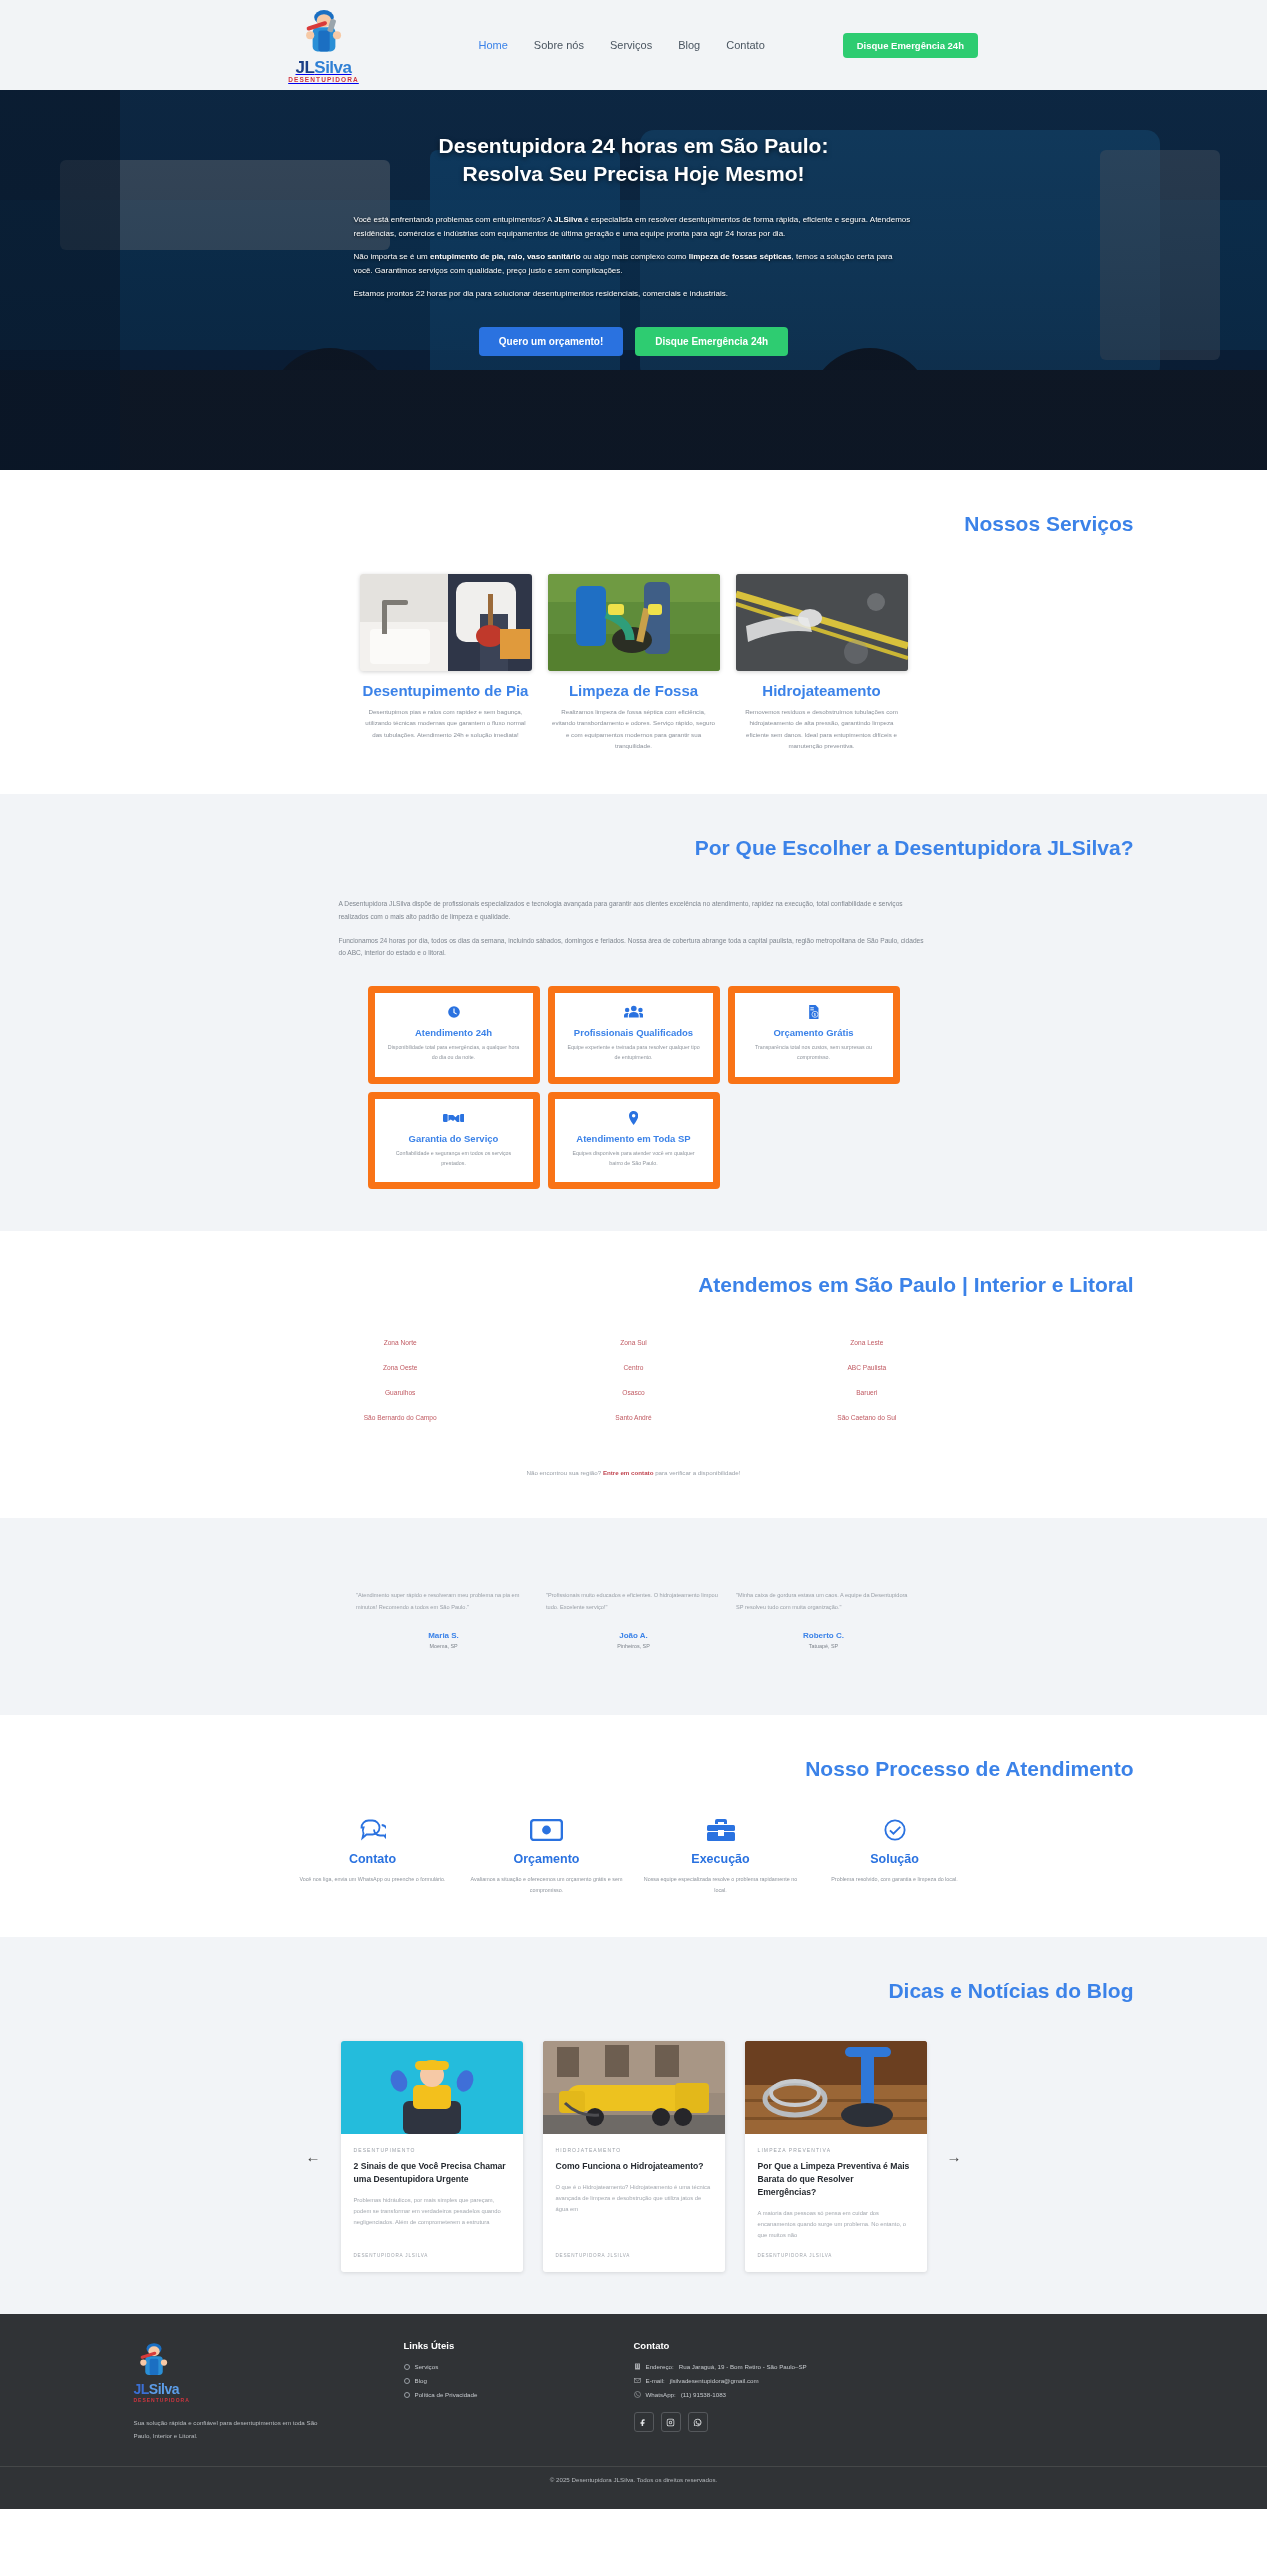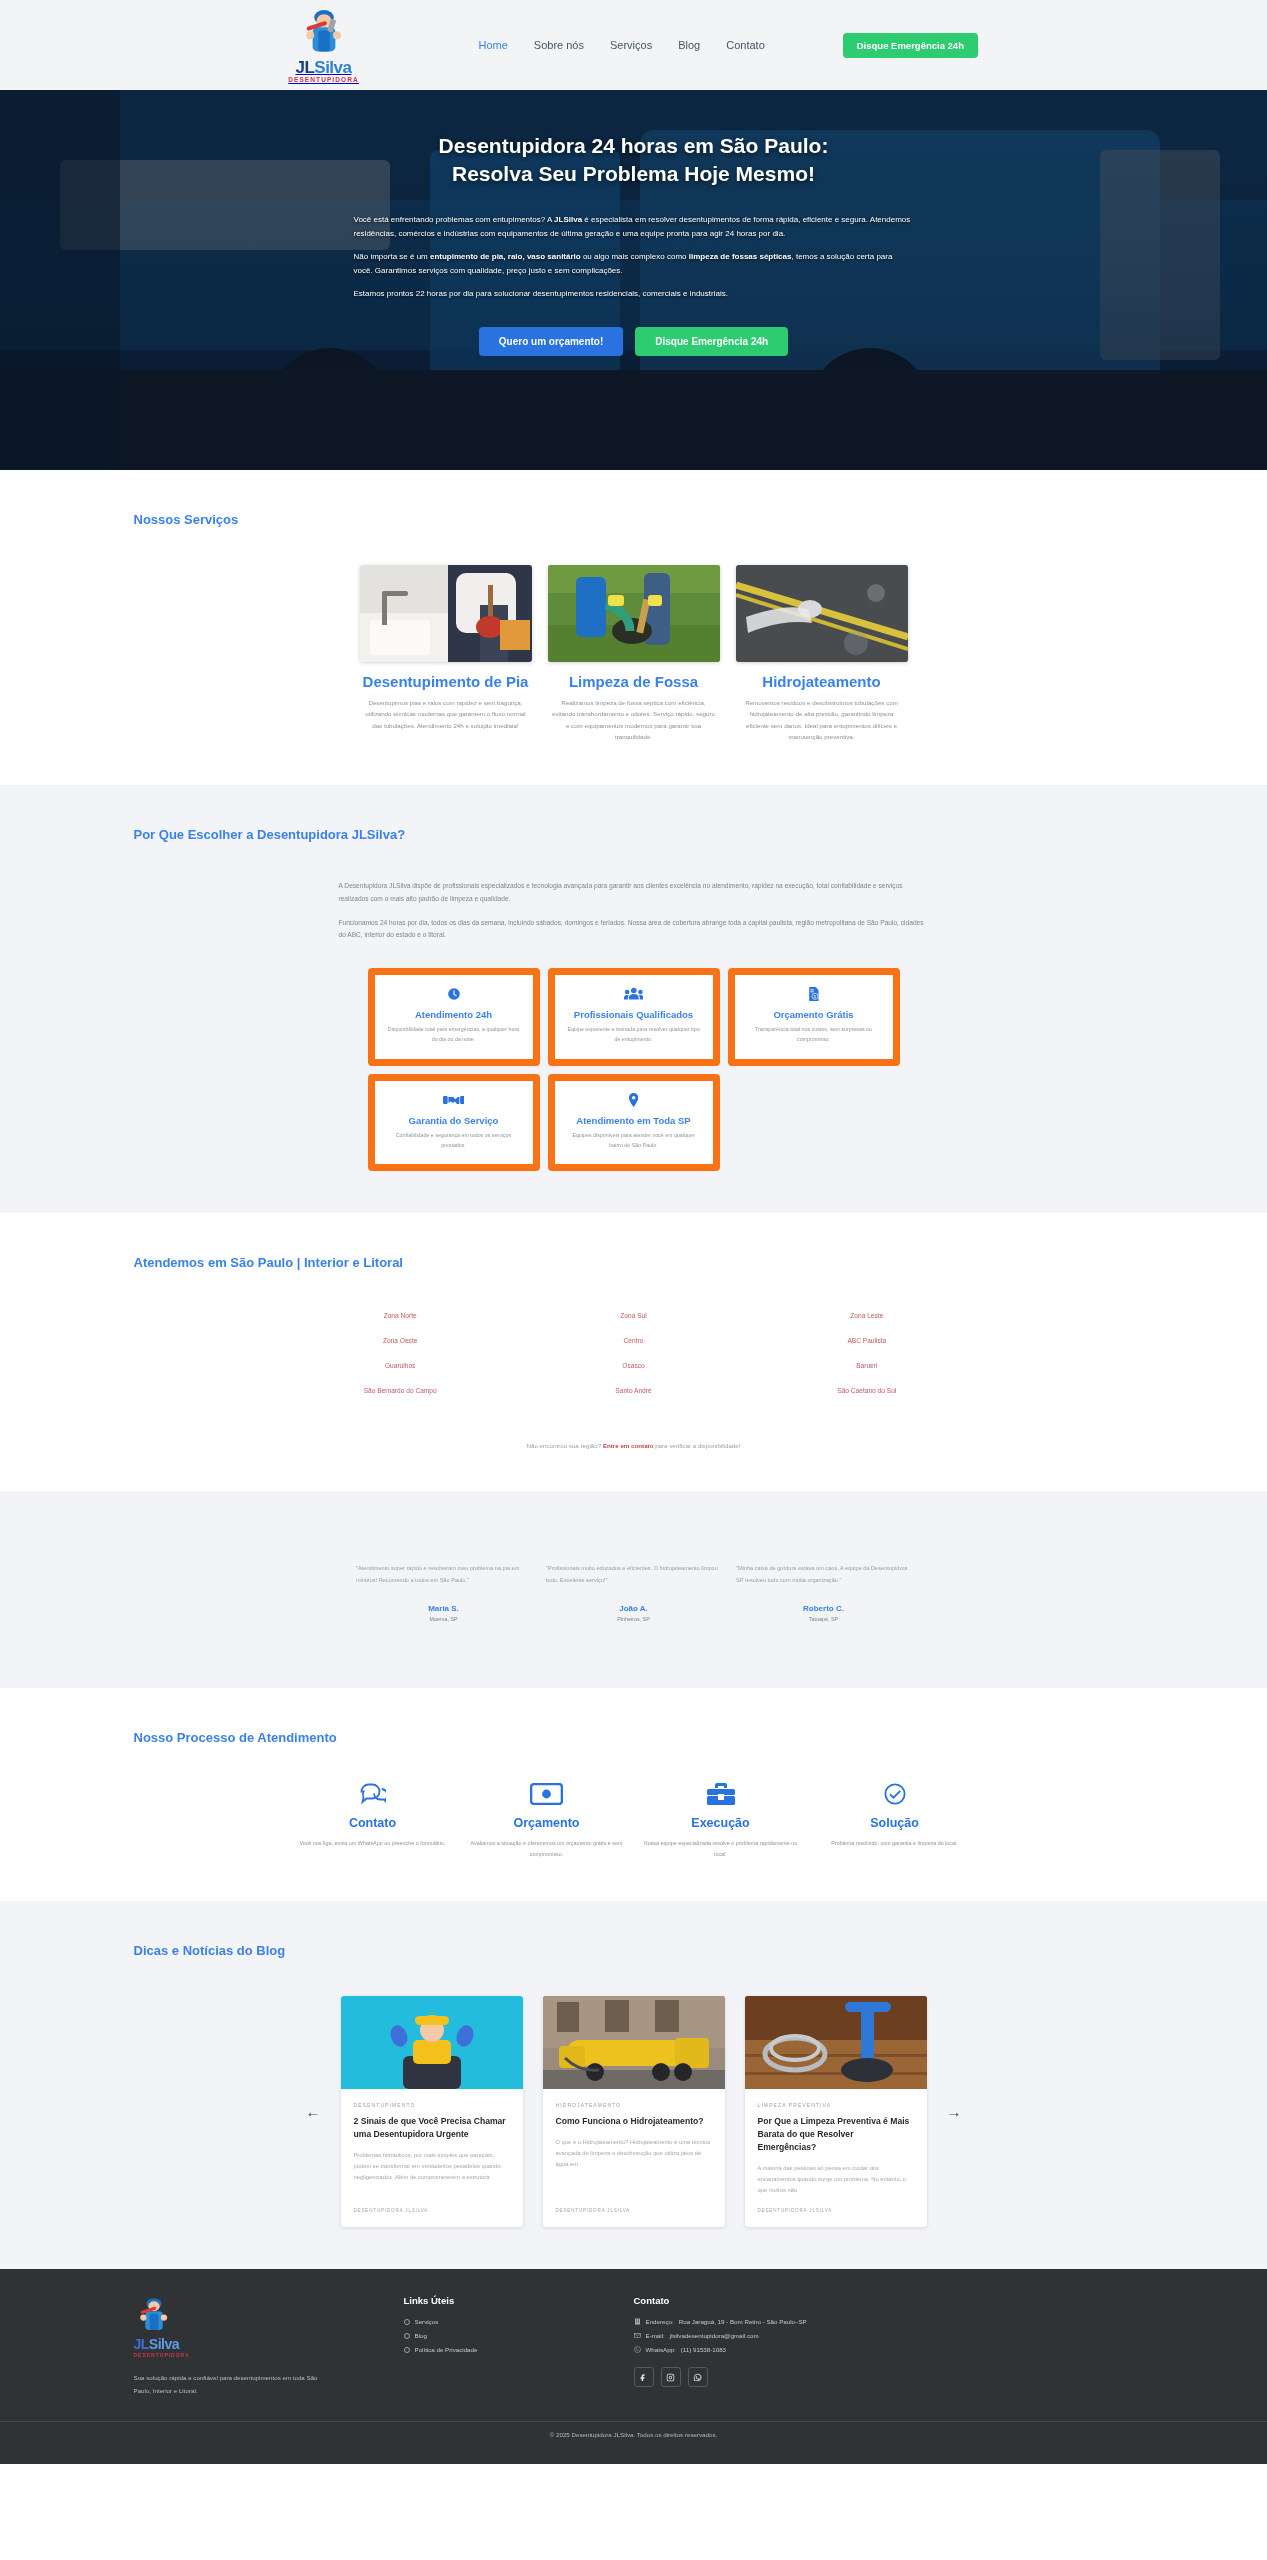--- a/index.html
+++ b/index.html
@@ -105,22 +105,22 @@
   .btn-emergency-hero {
     background: #2ecc71; color: #fff; font-size: 10px; font-weight: 700;
     padding: 9px 20px; border-radius: 4px; border: none; cursor: pointer;
   }
 
   
   section.block { padding: 42px 0; }
   .bg-white { background: #ffffff; }
   .bg-grey  { background: #f2f4f7; }
   h2.section-title {
-    text-align: left;
-    font-size: 13px;
+    text-align: right;
+    font-size: 21px;
     font-weight: 700;
     color: #3b82e8;
     margin-bottom: 38px;
   }
 
   
   .services-grid {
     display: grid; grid-template-columns: repeat(3, 172px);
     gap: 16px; justify-content: center;
   }
@@ -309,21 +309,21 @@
     <circle cx="870" cy="320" r="30" fill="#3e444b"></circle>
     <rect x="0" y="280" width="1267" height="100" fill="#1a1d21"></rect>
     <rect x="1100" y="60" width="120" height="210" rx="6" fill="#8f9ba3" opacity=".5"></rect>
     <rect x="0" y="0" width="120" height="380" fill="#0a1b2c" opacity=".6"></rect>
   </svg>
   <div class="hero-overlay"></div>
 
   <div class="hero-content">
     <h1 class="hero-title">
       <span>Desentupidora 24 horas em São Paulo:</span><br>
-      <span>Resolva Seu Problema Hoje Mesmo!</span>
+      <span>Resolva Seu Precisa Hoje Mesmo!</span>
     </h1>
 
     <div class="hero-body">
       <p>
         <span>Você está enfrentando problemas com entupimentos? A </span><b>JLSilva</b><span> é especialista em resolver desentupimentos de forma rápida, eficiente e segura. Atendemos residências, comércios e indústrias com equipamentos de última geração e uma equipe pronta para agir 24 horas por dia.</span>
       </p>
       <p>
         <span>Não importa se é um </span><b>entupimento de pia, ralo, vaso sanitário</b><span> ou algo mais complexo como </span><b>limpeza de fossas sépticas</b><span>, temos a solução certa para você. Garantimos serviços com qualidade, preço justo e sem complicações.</span>
       </p>
       <p>Estamos prontos 22 horas por dia para solucionar desentupimentos residenciais, comerciais e industriais.</p>

